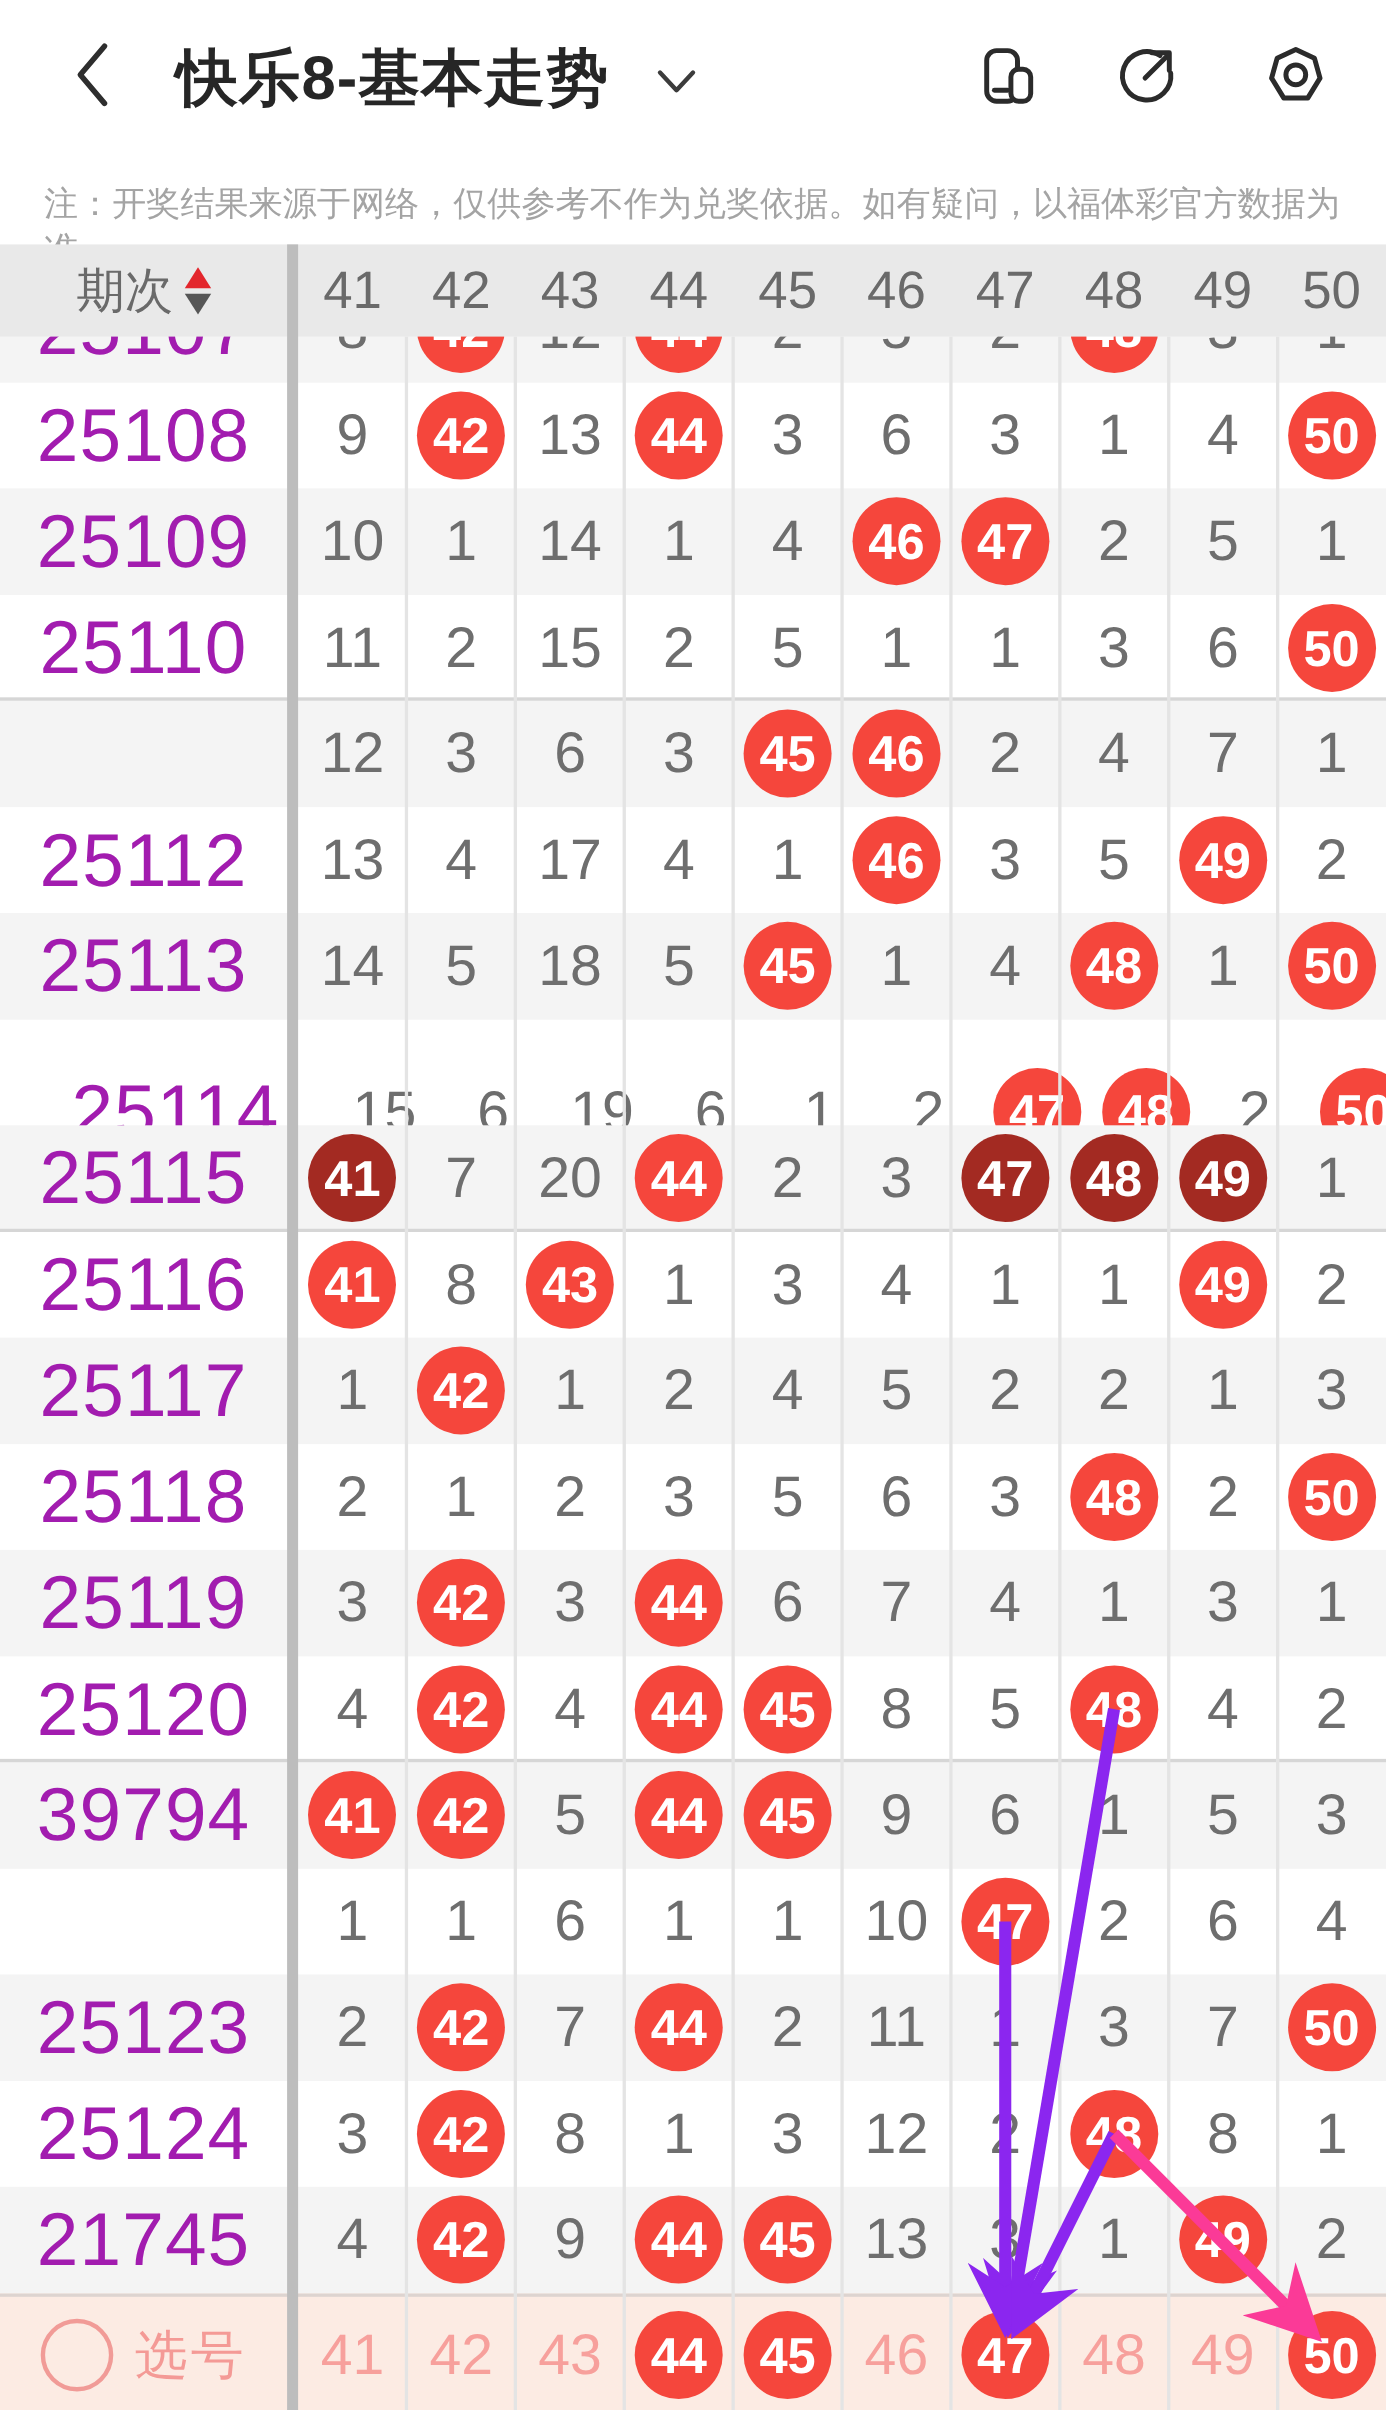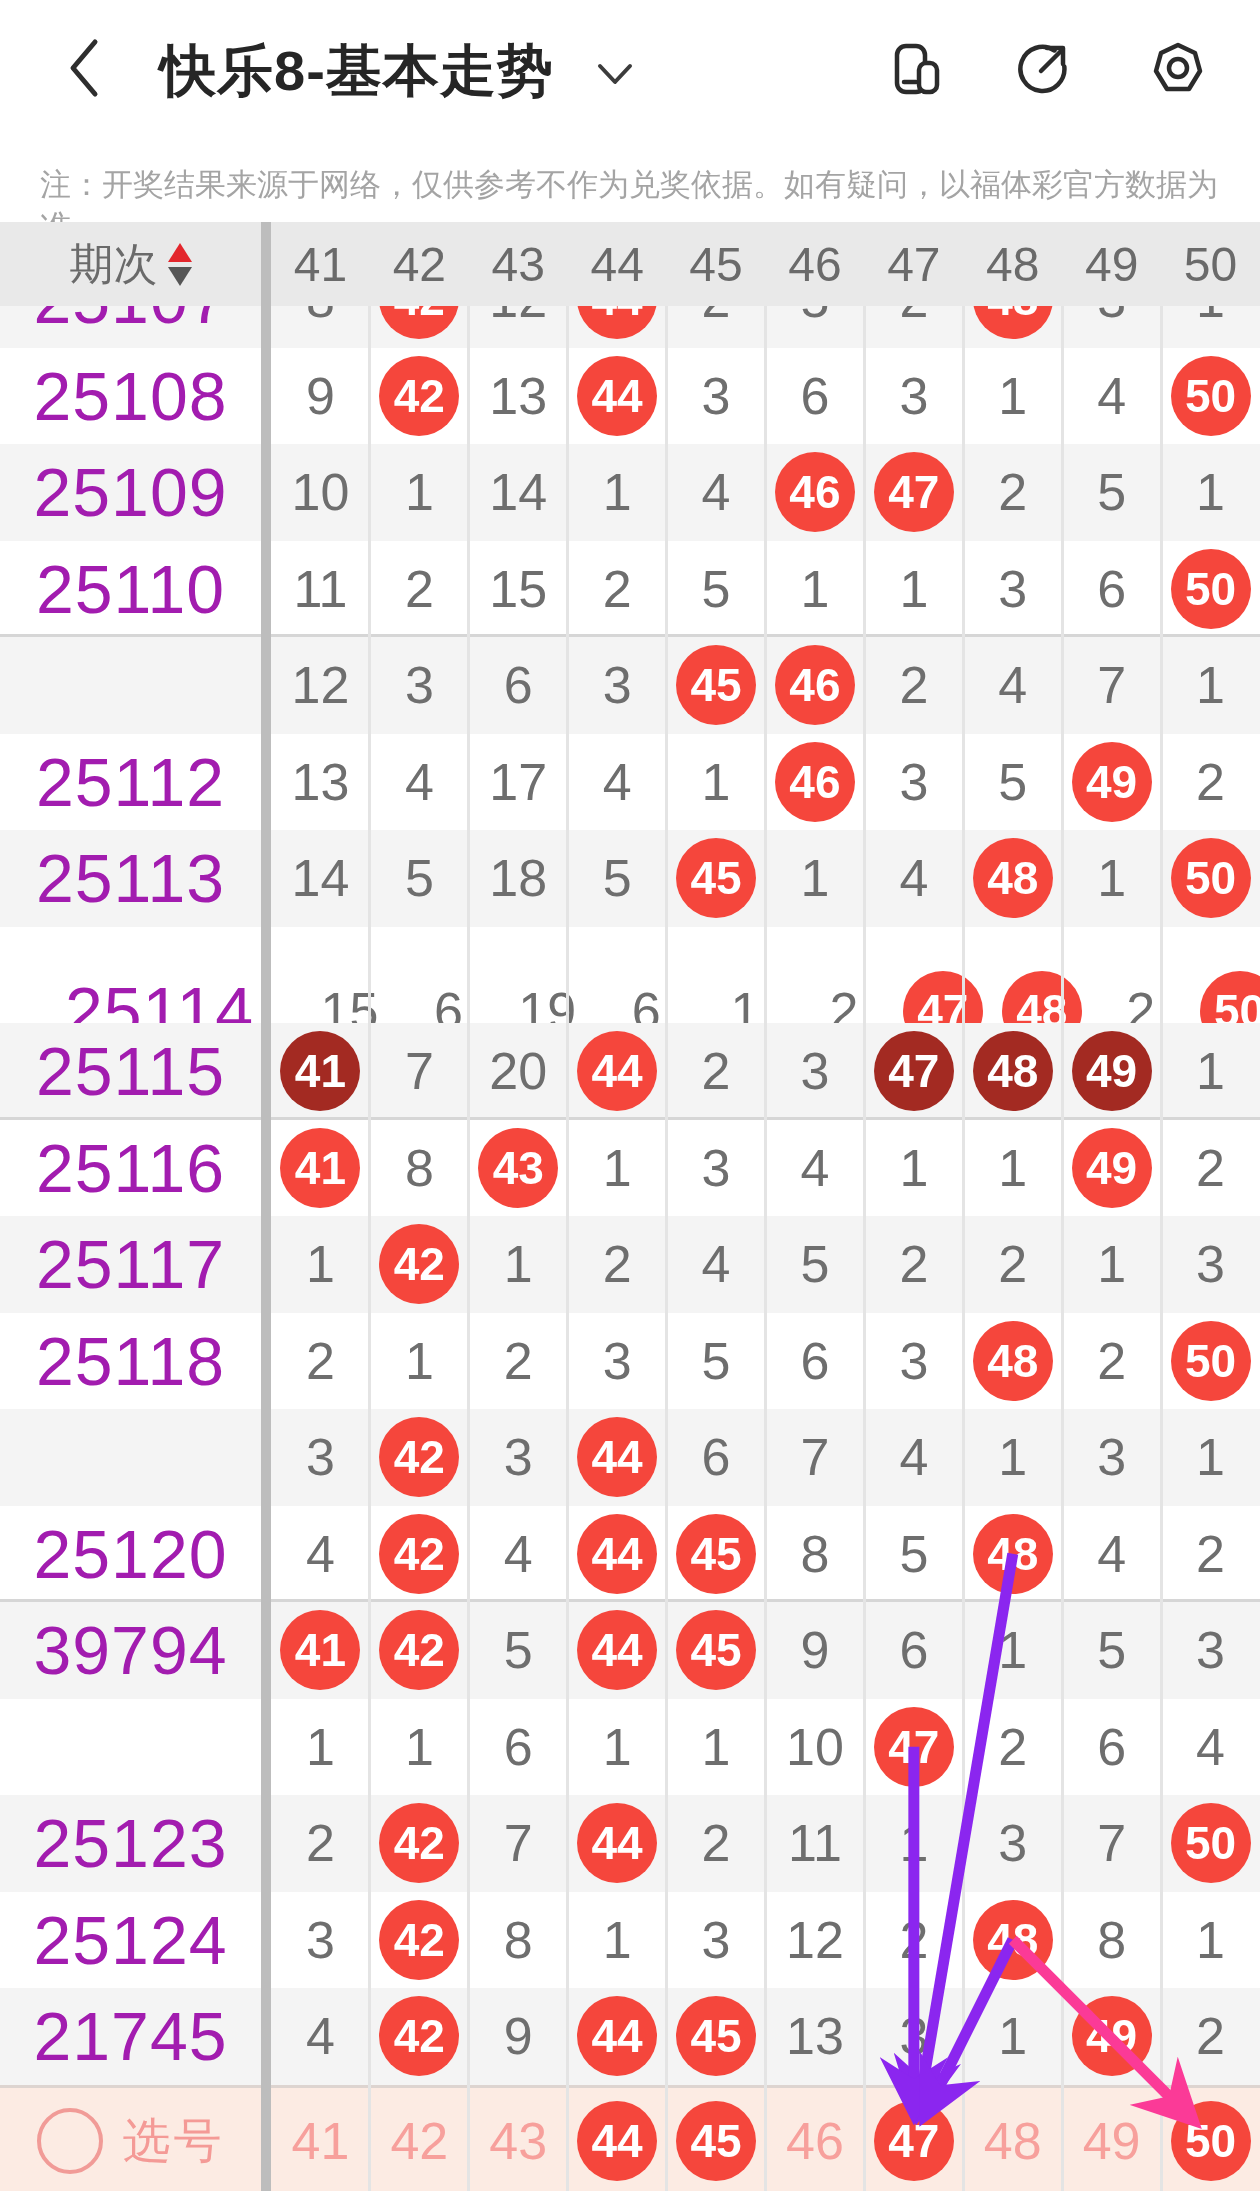--- a/index.html
+++ b/index.html
@@ -468,20 +468,21 @@
             <div class="ball">48</div>
           </div>
           <div class="cell" style="left: 1062.2px; width: 98.9px;">
             <div class="num">2</div>
           </div>
           <div class="cell" style="left: 1161.1px; width: 98.9px;">
             <div class="ball">50</div>
           </div>
         </div>
         <div class="trow alt" style="top: 1187px;">
+          <div class="pcell">25119</div>
           <div class="cell" style="left: 271px; width: 98.9px;">
             <div class="num">3</div>
           </div>
           <div class="cell" style="left: 369.9px; width: 98.9px;">
             <div class="ball">42</div>
           </div>
           <div class="cell" style="left: 468.8px; width: 98.9px;">
             <div class="num">3</div>
           </div>
           <div class="cell" style="left: 567.7px; width: 98.9px;">

